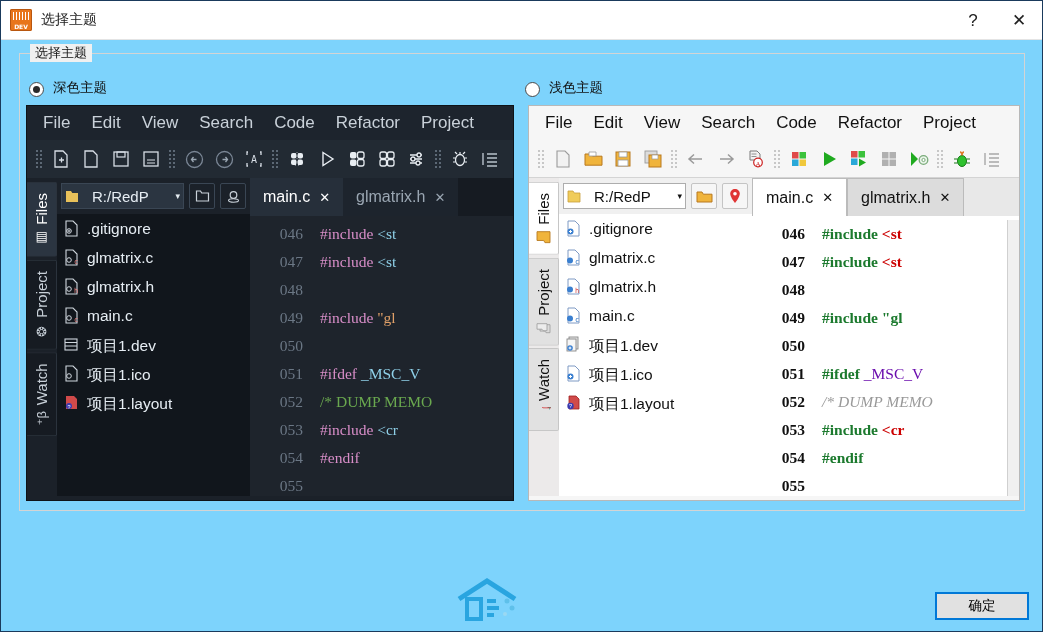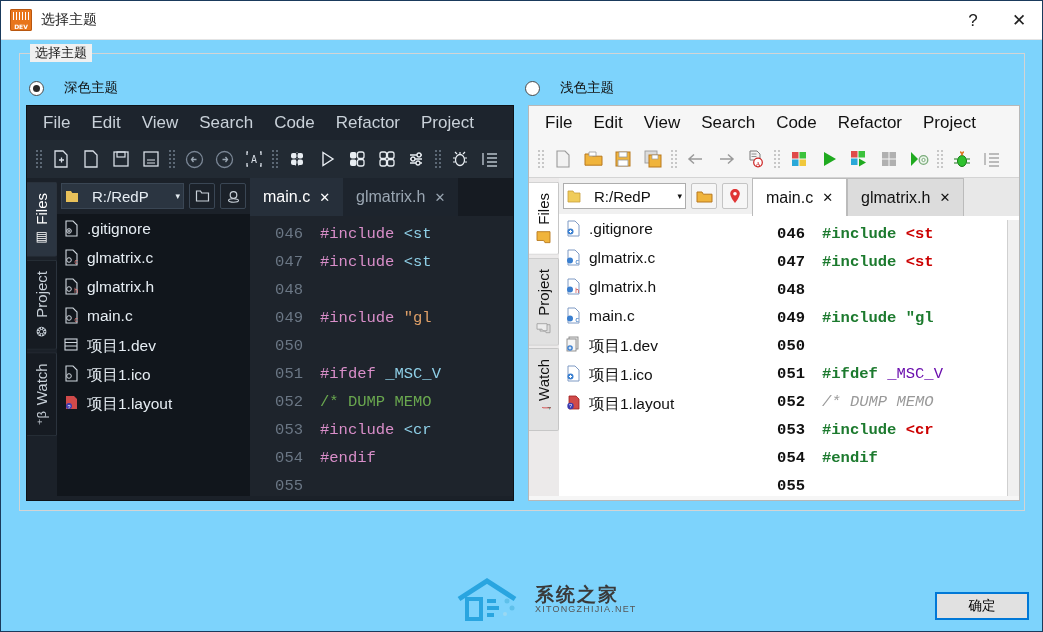--- a/index.html
+++ b/index.html
@@ -31,21 +31,21 @@
             justify-content:center; font-size:17px; color:#222; cursor:default;}
   #win-controls { position:absolute; right:0; top:0; display:flex; }
 
   
   #groupbox { position:absolute; left:18px; top:52px; width:1006px; height:458px;
               border:1px solid #d4d4d4; }
   #group-legend { position:absolute; left:10px; top:-10px; background:#f0f0f0;
                   padding:0 5px; font-size:13px; color:#111; }
 
   
-  .radio-row { position:absolute; display:flex; align-items:center; gap:20px; }
+  .radio-row { position:absolute; display:flex; align-items:flex-end; gap:9px; }
   #radio-dark  { left:28px; top:78px; }
   #radio-light { left:524px; top:78px; }
   .radio-circle { width:15px; height:15px; border-radius:50%;
                   border:1px solid #4a4a4a; background:#fff; position:relative;
                   flex:0 0 auto;}
   .radio-circle.on:after{ content:""; position:absolute; left:3px; top:3px;
                   width:7px; height:7px; border-radius:50%; background:#2a2a2a;}
   .radio-label { font-size:13.5px; color:#111; }
 
   
@@ -125,21 +125,21 @@
   .light .tabbar { background:#e8e8e8; }
   .etab { height:38px; display:flex; align-items:center; gap:9px;
           padding:0 13px; font-size:16px; white-space:nowrap; }
   .dark .etab { background:#1d242d; color:#9aa6b2; }
   .dark .etab.active { background:#262f3a; color:#fff; }
   .light .etab { background:#dcdcdc; color:#111; border:1px solid #bbb;
                  border-bottom:none; }
   .light .etab.active { background:#fff; height:38px; }
   .etab-x { font-size:13px; font-weight:bold; }
 
-  .code { flex:1 1 auto; display:flex; font-family:Liberation Mono, monospace;
+  .code { flex:1 1 auto; display:flex; font-family:Liberation Serif, serif;
           font-size:15.5px; overflow:hidden; padding-top:4px; }
   .dark .code { background:#1e242c; }
   .light .code { background:#fff; }
   .gutter { width:62px; flex:0 0 auto; text-align:right; padding-right:9px; }
   .dark .gutter { color:#6b7785; }
   .light .gutter { color:#111; font-weight:bold; }
   .lines { flex:1 1 auto; padding-left:8px; white-space:nowrap; min-width:0; }
   .ln { height:28px; line-height:28px; }
   .dark .k  { color:#d98ec9; }
   .dark .br { color:#8fd0e8; }
@@ -708,21 +708,17 @@
 
   <div id="watermark">
     <svg width="72" height="46" viewBox="0 0 72 46">
       <path d="M6 22L34 4l28 18" fill="none" stroke="#29a5e0" stroke-width="5"></path>
       <path d="M14 22h14v20H14z" fill="none" stroke="#29a5e0" stroke-width="4"></path>
       <path d="M34 24h9M34 31h12M34 38h7" stroke="#29a5e0" stroke-width="4"></path>
       <circle cx="54" cy="24" r="2.5" fill="#5ec0ea"></circle>
       <circle cx="59" cy="31" r="2.5" fill="#5ec0ea"></circle>
       <circle cx="52" cy="37" r="2" fill="#9ad8f2"></circle>
     </svg>
-    <div id="wm-text">
-      <div id="wm-cn">系统之家</div>
-      <div id="wm-en">XITONGZHIJIA.NET</div>
-    </div>
   </div>
 
   <div id="okbtn">确定</div>
 
 </div>
 
 </body></html>

